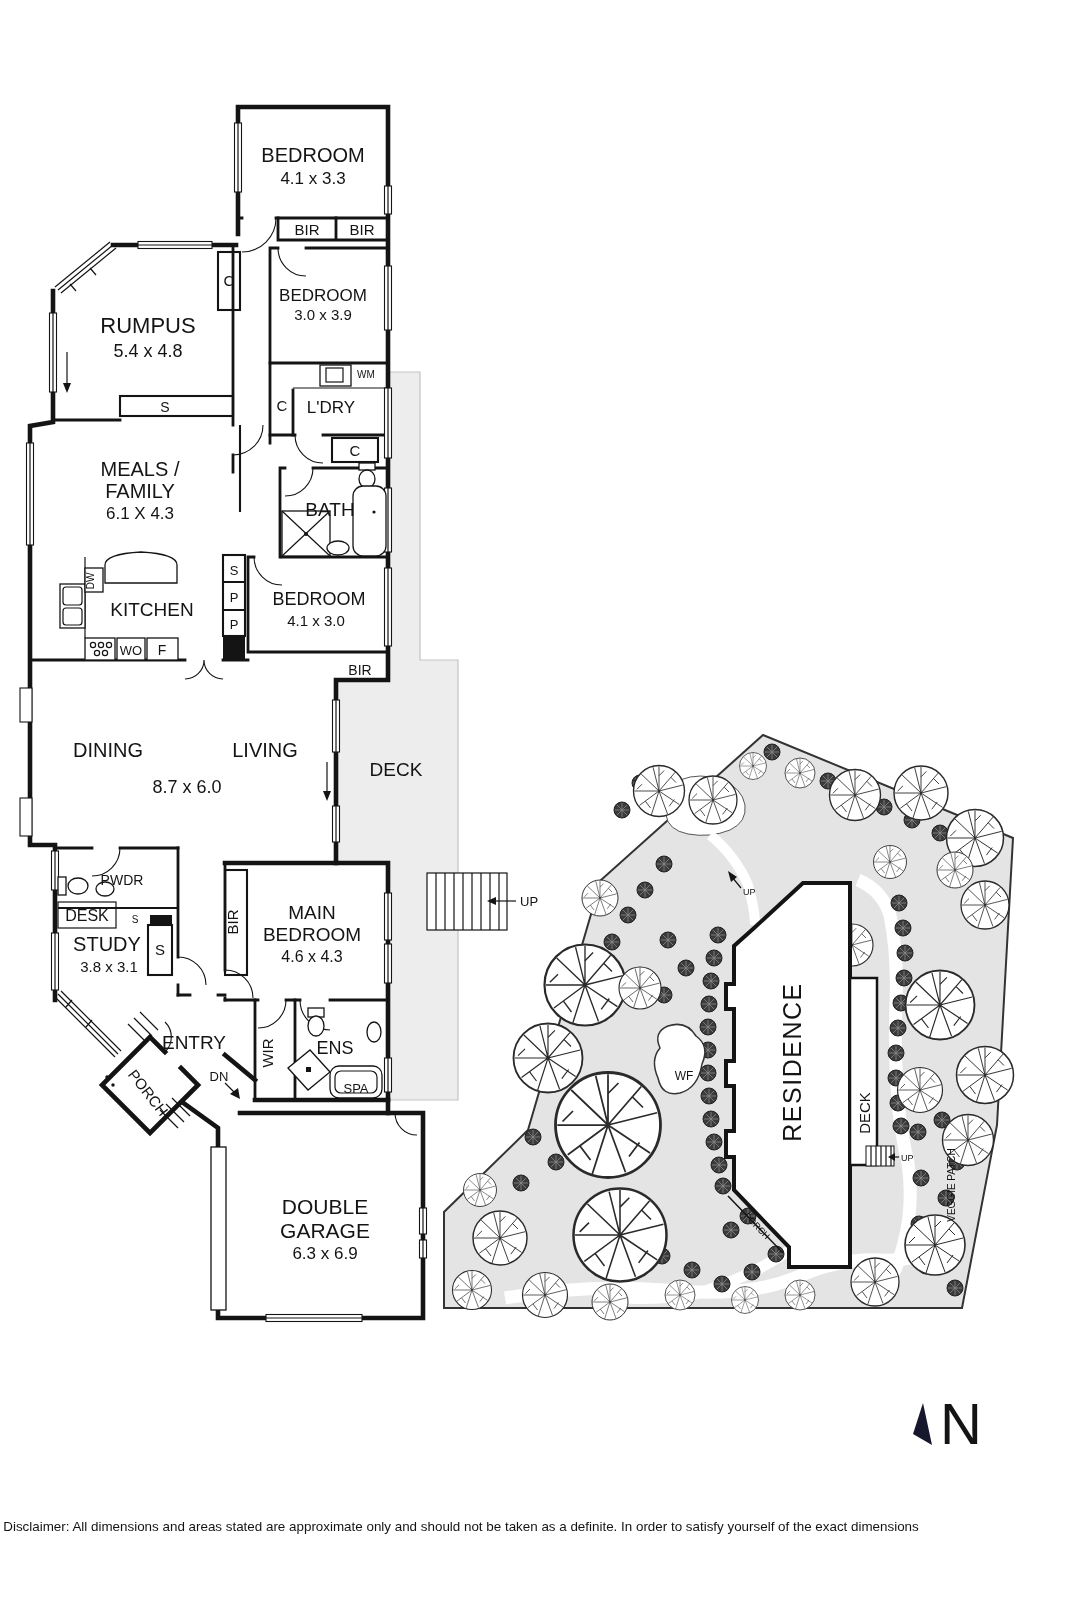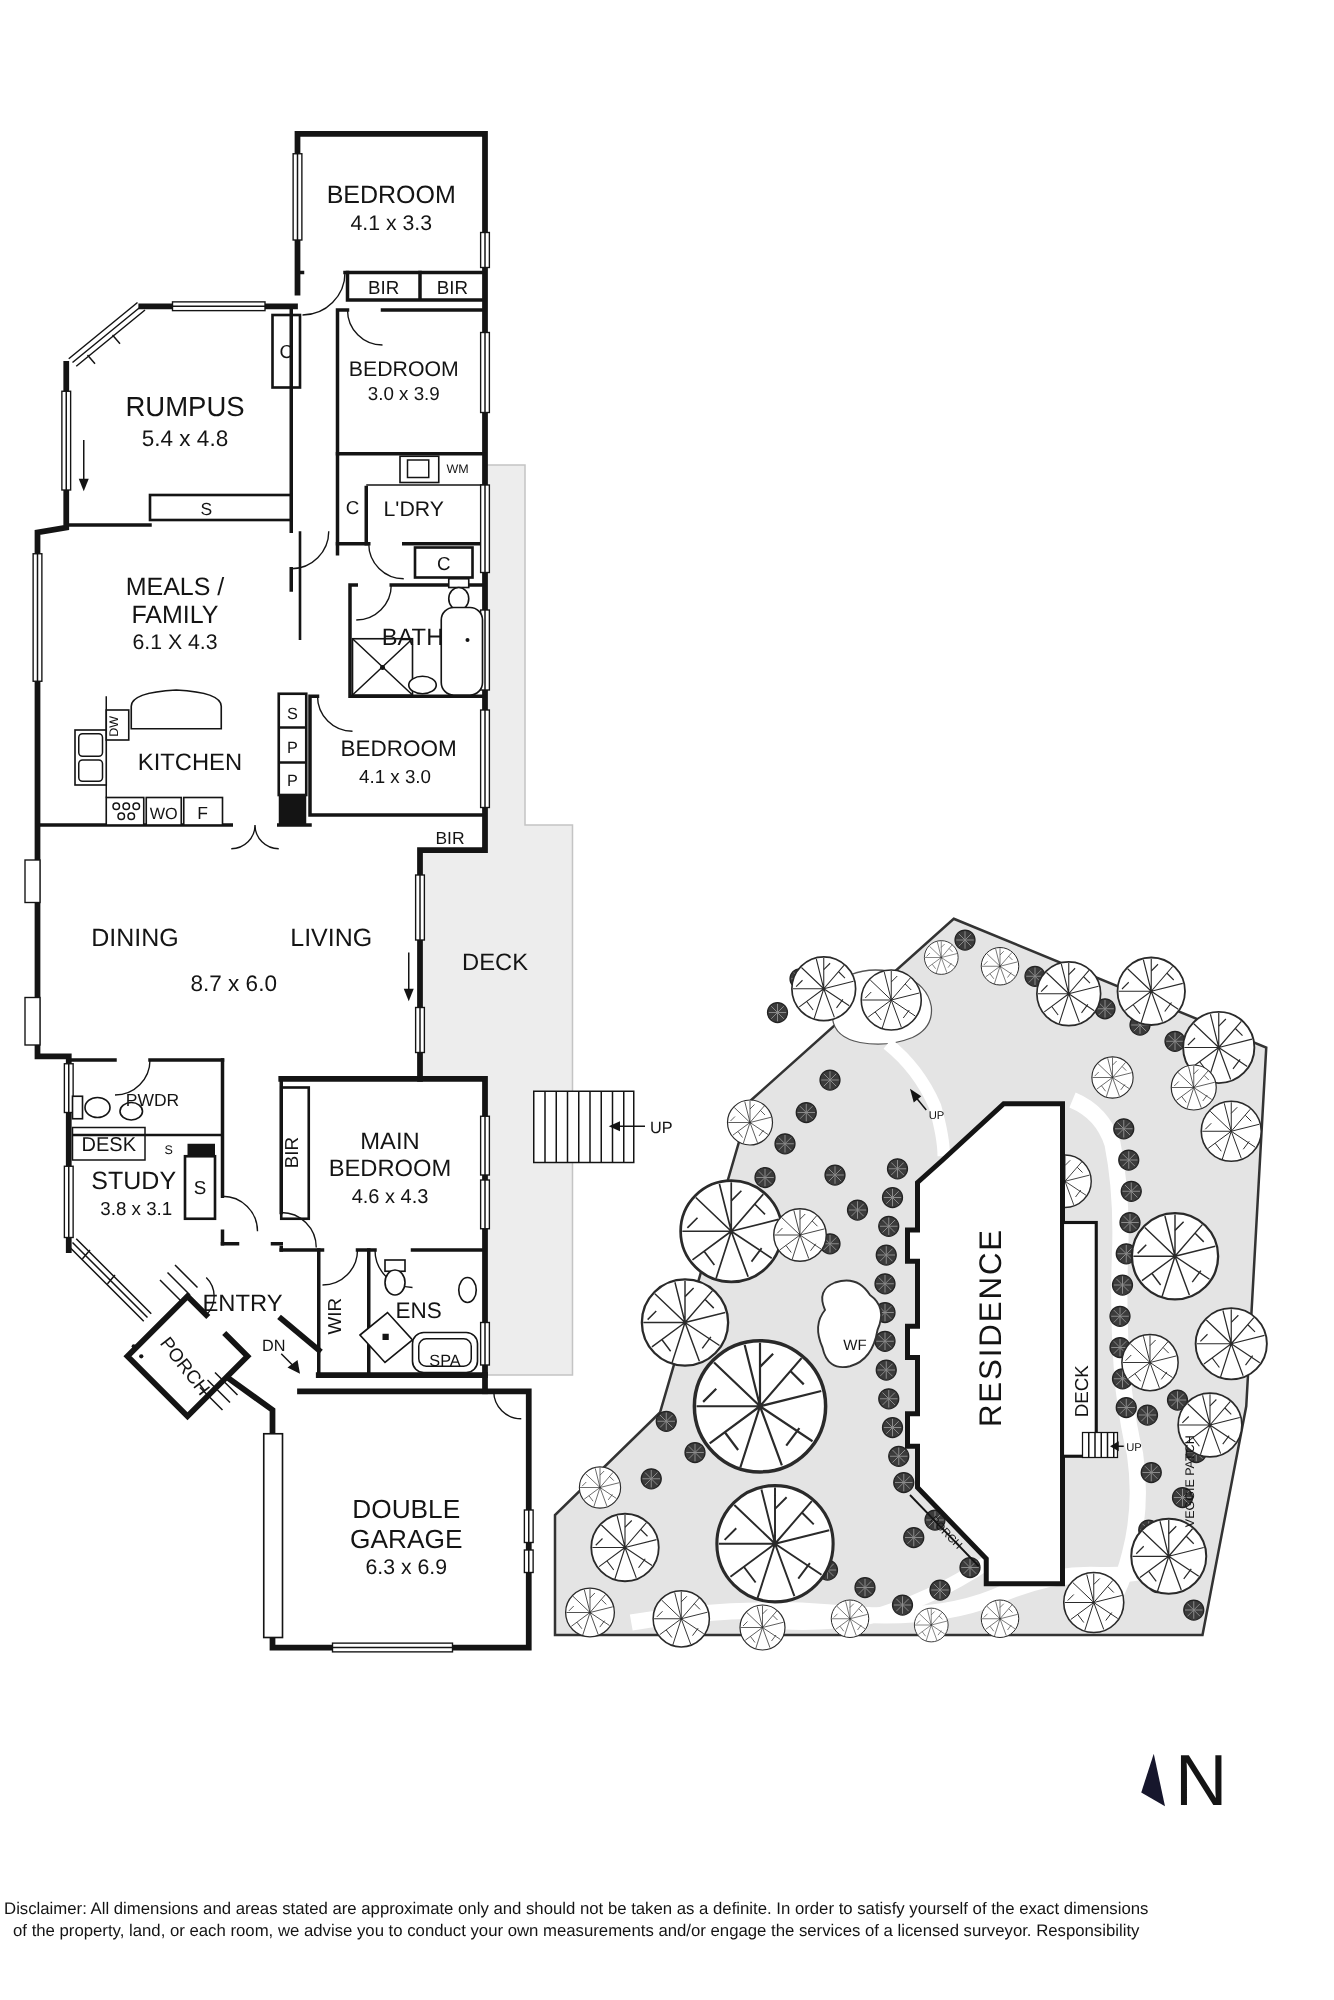--- a/index.html
+++ b/index.html
@@ -409,17 +409,16 @@
   </g>
 
   <g>
     <polygon points="923,1403 913,1434 932,1445" fill="#16162c"></polygon>
     <text x="940" y="1444" font-family="Liberation Serif, DejaVu Serif, serif" font-size="58" fill="#16162c">N</text>
   </g>
 </svg>
 
 <div id="disclaimer">
   <div>Disclaimer: All dimensions and areas stated are approximate only and should not be taken as a definite. In order to satisfy yourself of the exact dimensions</div>
-  <div>of the property, land, or each room, we advise you to conduct your own measurements and/or engage the services of a licensed surveyor. Responsibility</div>
 </div>
 
 
 
 
 </body></html>

